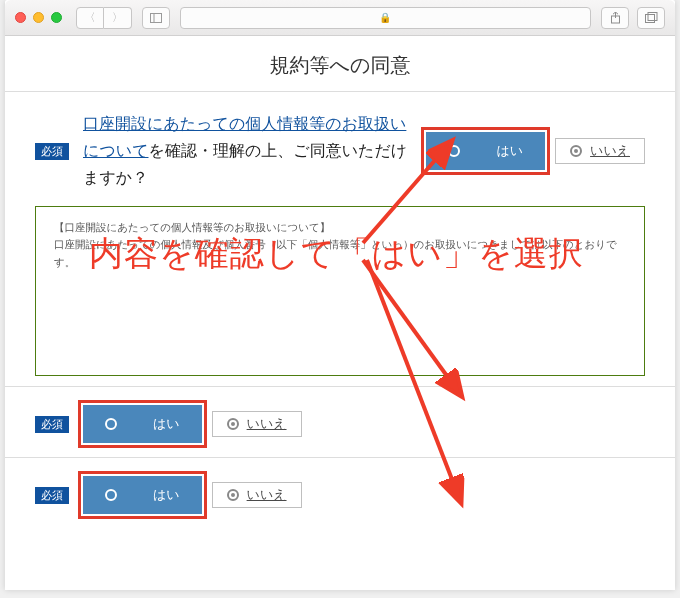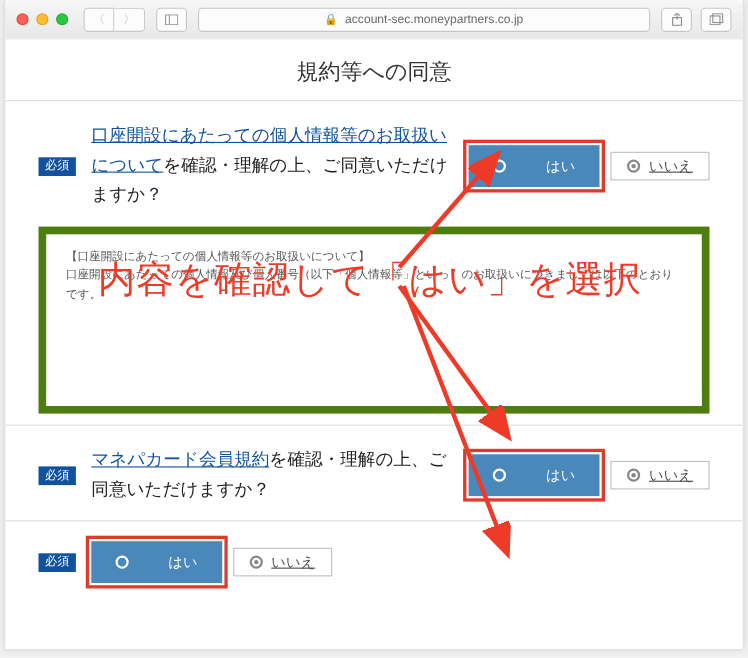--- a/index.html
+++ b/index.html
@@ -96,21 +96,21 @@
   }
   .btn-yes .radio{border:2px solid #fff;}
   .btn-no  .radio{border:2px solid #888;}
   .btn-no .radio::after{
     content:"";position:absolute;inset:2px;border-radius:50%;background:#888;
   }
 
   .hl-red { outline:3px solid #e03a2a; outline-offset:2px;gap:36px; }
 
   .info-box {
-    border:7px solid #4d7c0f; background:#fff;
+    border:1px solid #4d7c0f; background:#fff;
     margin: 0 0 10px 0;
     padding: 12px 18px 8px 18px;
     font-size:10.5px; color:#555; line-height:1.7;
     height:170px; overflow:hidden;
     position:relative;
   }
   .info-box .ib-title{font-size:10.5px;}
   .info-box ol{padding-left:16px;margin:6px 0 0 0;}
   .info-box li{margin-bottom:8px;}
   .info-box .sub{margin-left:0;}
@@ -145,21 +145,20 @@
       <div class="nav-btn">〉</div>
     </div>
     <div class="nav-btn" style="border-radius:4px;margin-right:0">
       <svg width="12" height="10" viewBox="0 0 12 10">
         <rect x="0.5" y="0.5" width="11" height="9" fill="none" stroke="#9a9a9a"></rect>
         <line x1="4" y1="0.5" x2="4" y2="9.5" stroke="#9a9a9a"></line>
       </svg>
     </div>
     <div class="addr">
       <span class="lock">🔒</span>
-      <span>account-sec.moneypartners.co.jp</span>
     </div>
     <div class="right-btns">
       <div class="right-btn">
         <svg width="11" height="12" viewBox="0 0 11 12">
           <rect x="1.5" y="4" width="8" height="7" fill="none" stroke="#8c8c8c"></rect>
           <line x1="5.5" y1="0" x2="5.5" y2="6" stroke="#8c8c8c"></line>
           <polyline points="3,2.2 5.5,0 8,2.2" fill="none" stroke="#8c8c8c"></polyline>
         </svg>
       </div>
       <div class="right-btn">
@@ -195,23 +194,20 @@
     <div class="info-box">
       <div class="ib-title">【口座開設にあたっての個人情報等のお取扱いについて】</div>
       <div>口座開設にあたっての個人情報及び個人番号（以下「個人情報等」といっ）のお取扱いにつきましては以下のとおりです。</div>
       <div class="fade"></div>
     </div>
 
     <div class="hr"></div>
 
     <div class="section">
       <span class="badge">必須</span>
-      <div class="qtext">
-        <span class="link">マネパカード会員規約</span><span>を確認・理解の上、ご同意いただけますか？</span>
-      </div>
       <div class="choices">
         <button class="btn-yes hl-red">
           <span class="radio"></span>
           <span>はい</span>
         </button>
         <button class="btn-no">
           <span class="radio"></span>
           <span>いいえ</span>
         </button>
       </div>

